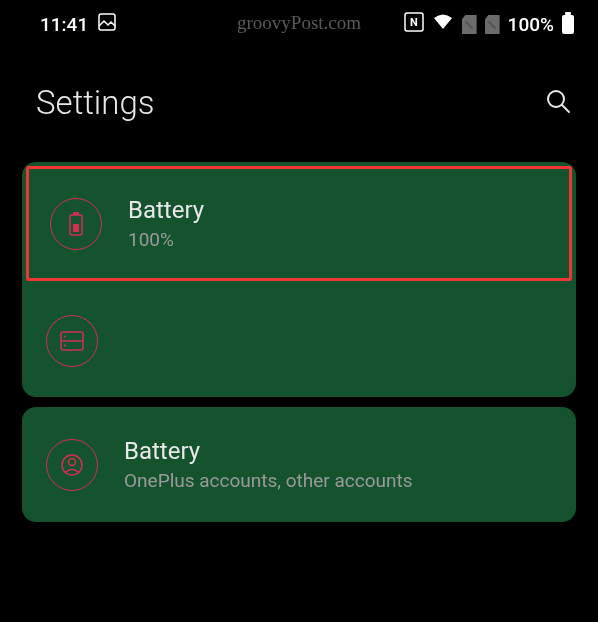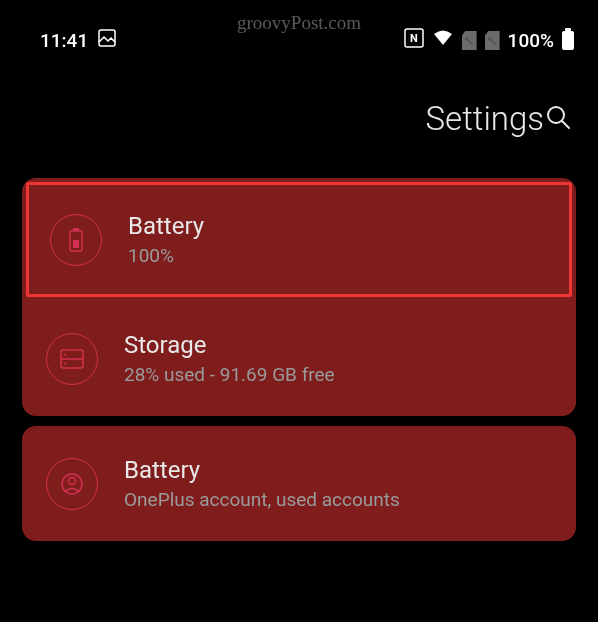--- a/index.html
+++ b/index.html
@@ -9,50 +9,50 @@
       background: #000;
       font-family: -apple-system, BlinkMacSystemFont, 'Segoe UI', Roboto, sans-serif;
       color: #fff;
       overflow: hidden;
       position: relative;
     }
     .status-bar {
       display: flex;
       justify-content: space-between;
       align-items: center;
-      padding: 28px 24px 6px 40px;
+      padding: 12px 24px 6px 40px;
       font-size: 19px;
       font-weight: 500;
     }
     .status-left { display: flex; align-items: center; gap: 10px; }
     .status-right { display: flex; align-items: center; gap: 8px; }
     .watermark {
       position: absolute;
       top: 12px;
       left: 50%;
       transform: translateX(-50%);
       color: rgba(148,148,148,0.6);
       font-size: 19px;
       font-family: Georgia, serif;
       pointer-events: none;
       z-index: 10;
     }
     .header {
       display: flex;
-      justify-content: flex-end;
+      justify-content: space-between;
       align-items: center;
       padding: 40px 26px 30px 36px;
     }
     .header-title {
       font-size: 33px;
       font-weight: 300;
       color: #e8e8e8;
     }
     .settings-card {
-      background: #7f1d1d;
+      background: #14532d;
       margin: 10px 22px;
       border-radius: 14px;
       overflow: hidden;
     }
     .settings-item {
       display: flex;
       align-items: center;
       padding: 30px 20px 30px 24px;
       gap: 26px;
       cursor: pointer;
@@ -166,34 +166,30 @@
   </div>
   <div class="settings-item">
     <div class="icon-circle">
       <svg width="24" height="20" viewBox="0 0 24 20">
           <rect x="1" y="1" width="22" height="18" rx="2" fill="none" stroke="#d13050" stroke-width="1.5"></rect>
           <line x1="1" y1="10" x2="23" y2="10" stroke="#d13050" stroke-width="1.5"></line>
           <circle cx="5" cy="5.5" r="1" fill="#d13050"></circle>
           <circle cx="5" cy="14.5" r="1" fill="#d13050"></circle>
         </svg>
     </div>
-    <div class="item-content">
-      <div class="item-title">Storage</div>
-      <div class="item-subtitle">28% used - 91.69 GB free</div>
-    </div>
   </div>
 </div>
 
 <div class="settings-card">
   <div class="settings-item">
     <div class="icon-circle">
       <svg width="22" height="22" viewBox="0 0 22 22">
           <circle cx="11" cy="11" r="10" fill="none" stroke="#d13050" stroke-width="1.5"></circle>
           <circle cx="11" cy="8" r="3.5" fill="none" stroke="#d13050" stroke-width="1.5"></circle>
           <path d="M4 19 Q11 12 18 19" fill="none" stroke="#d13050" stroke-width="1.5"></path>
         </svg>
     </div>
     <div class="item-content">
       <div class="item-title">Battery</div>
-      <div class="item-subtitle">OnePlus account, used accounts</div>
+      <div class="item-subtitle">OnePlus accounts, other accounts</div>
     </div>
   </div>
 </div>
 
 </body></html>

